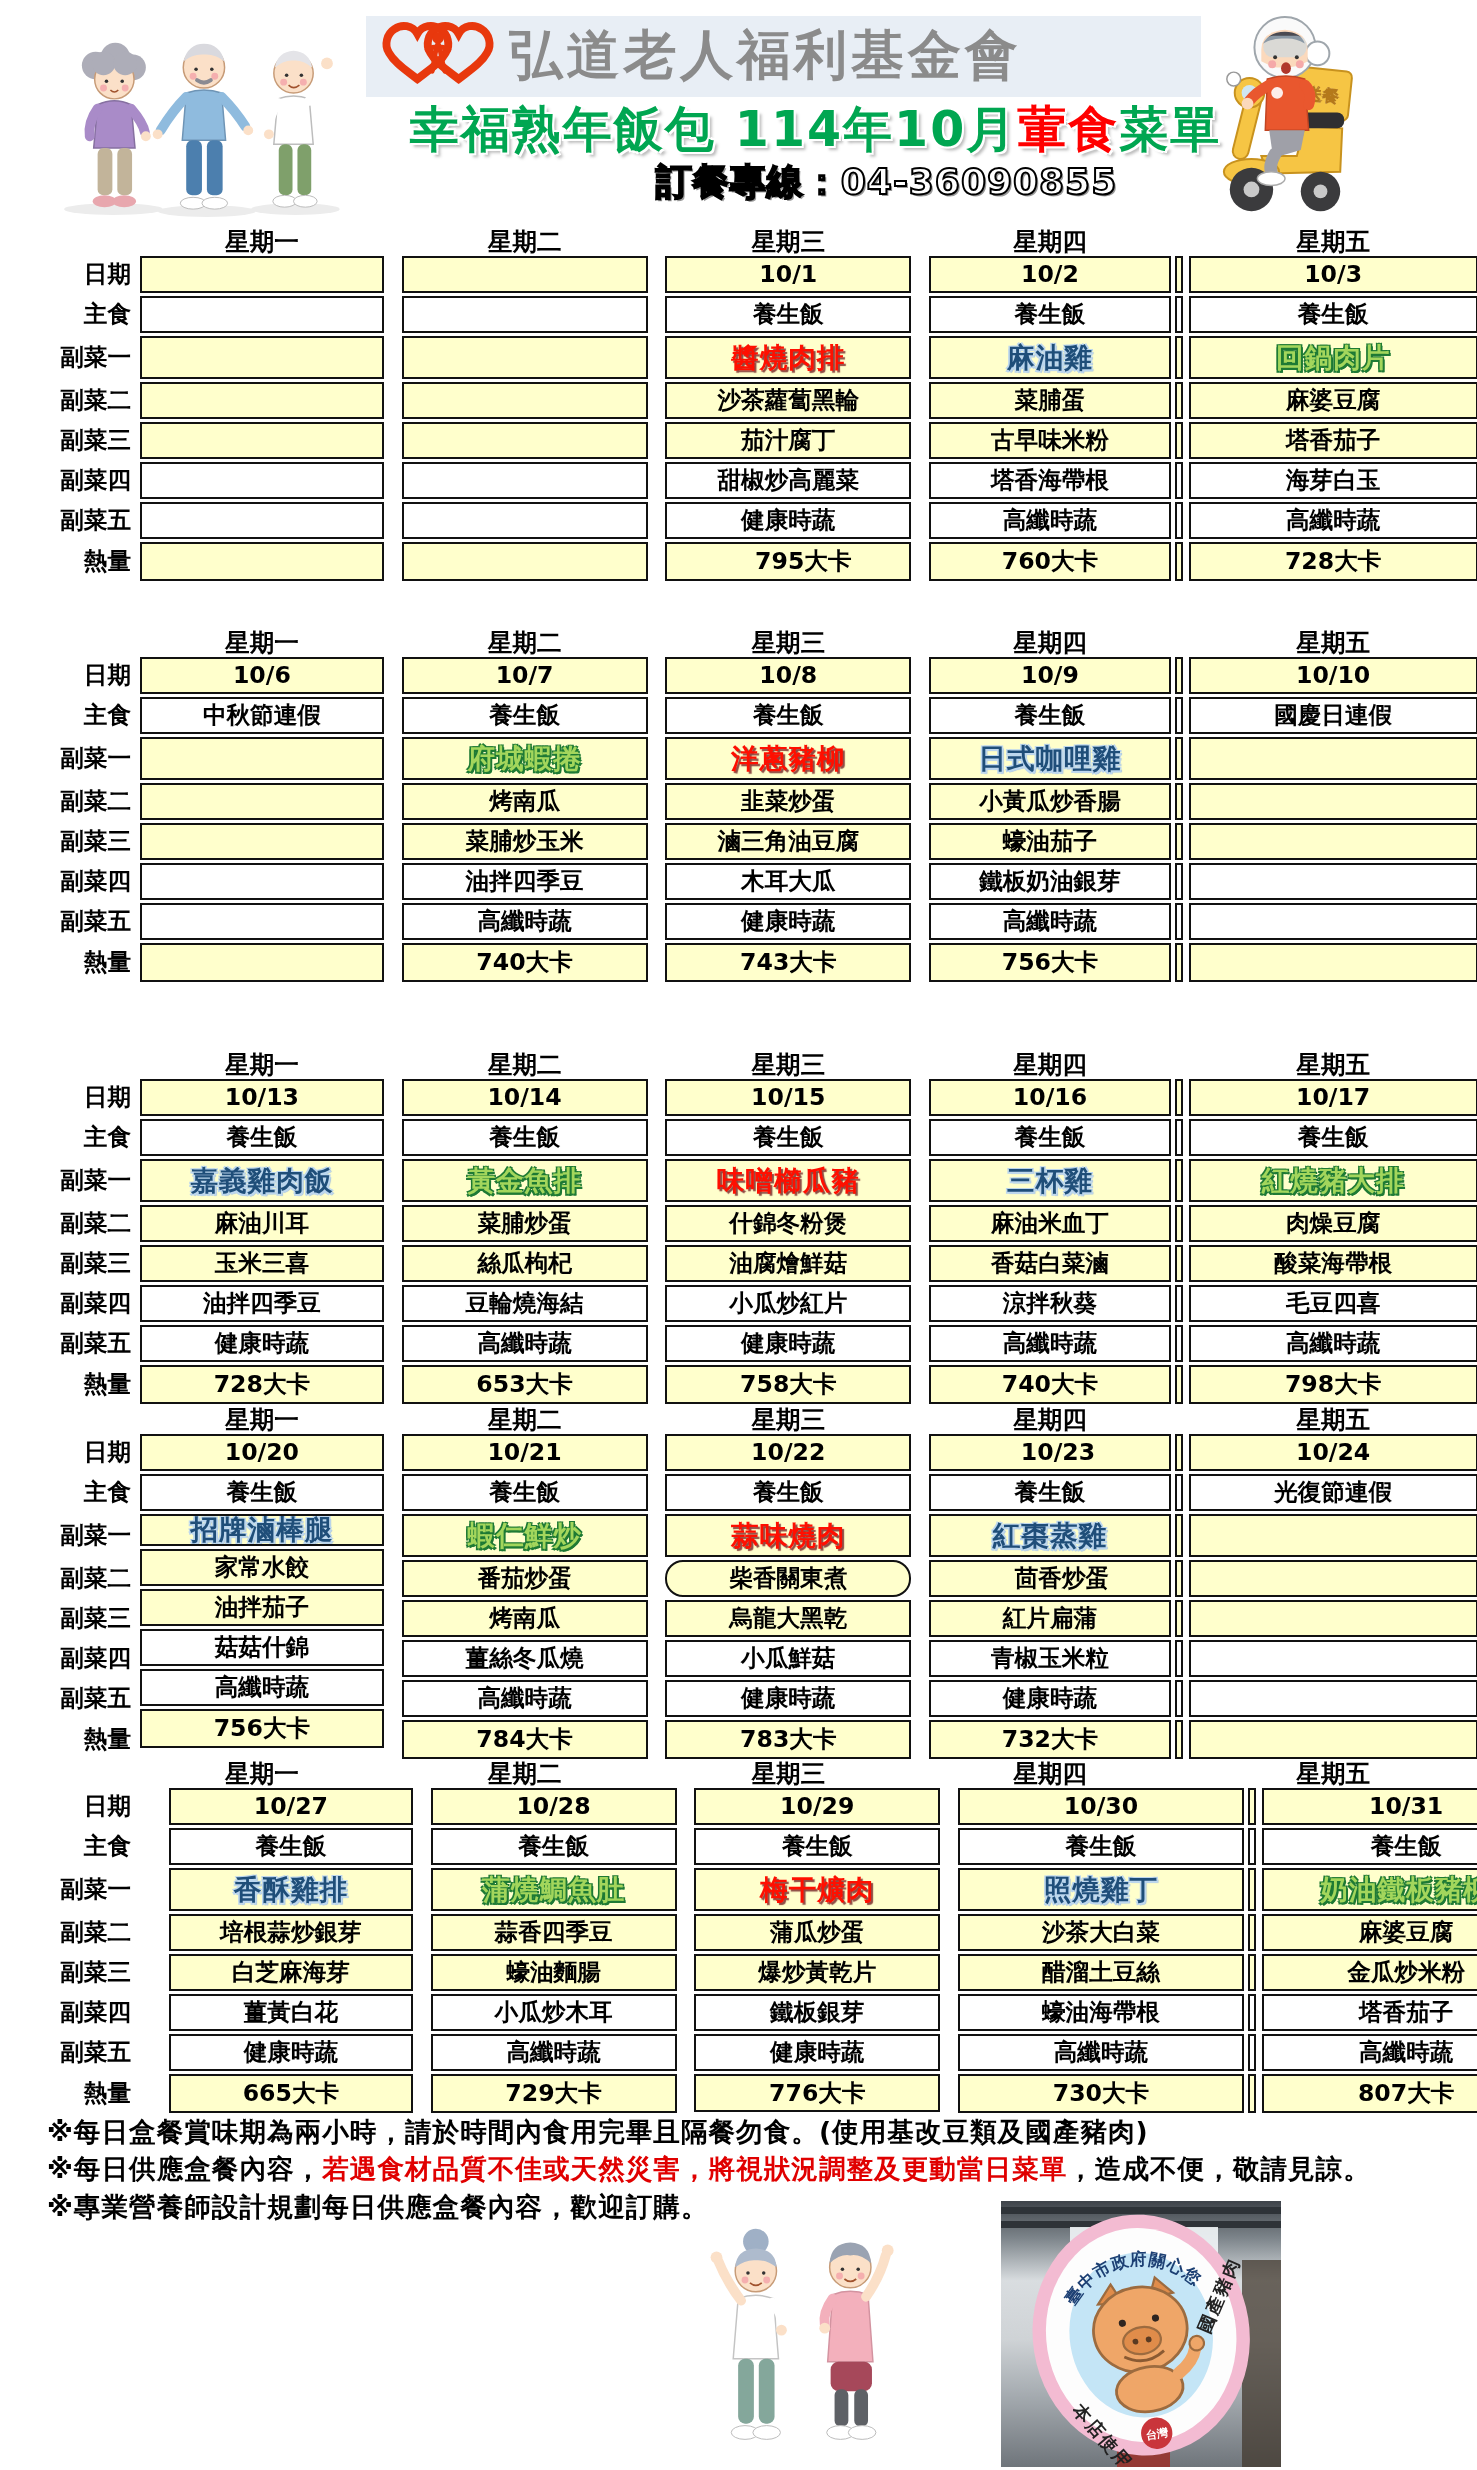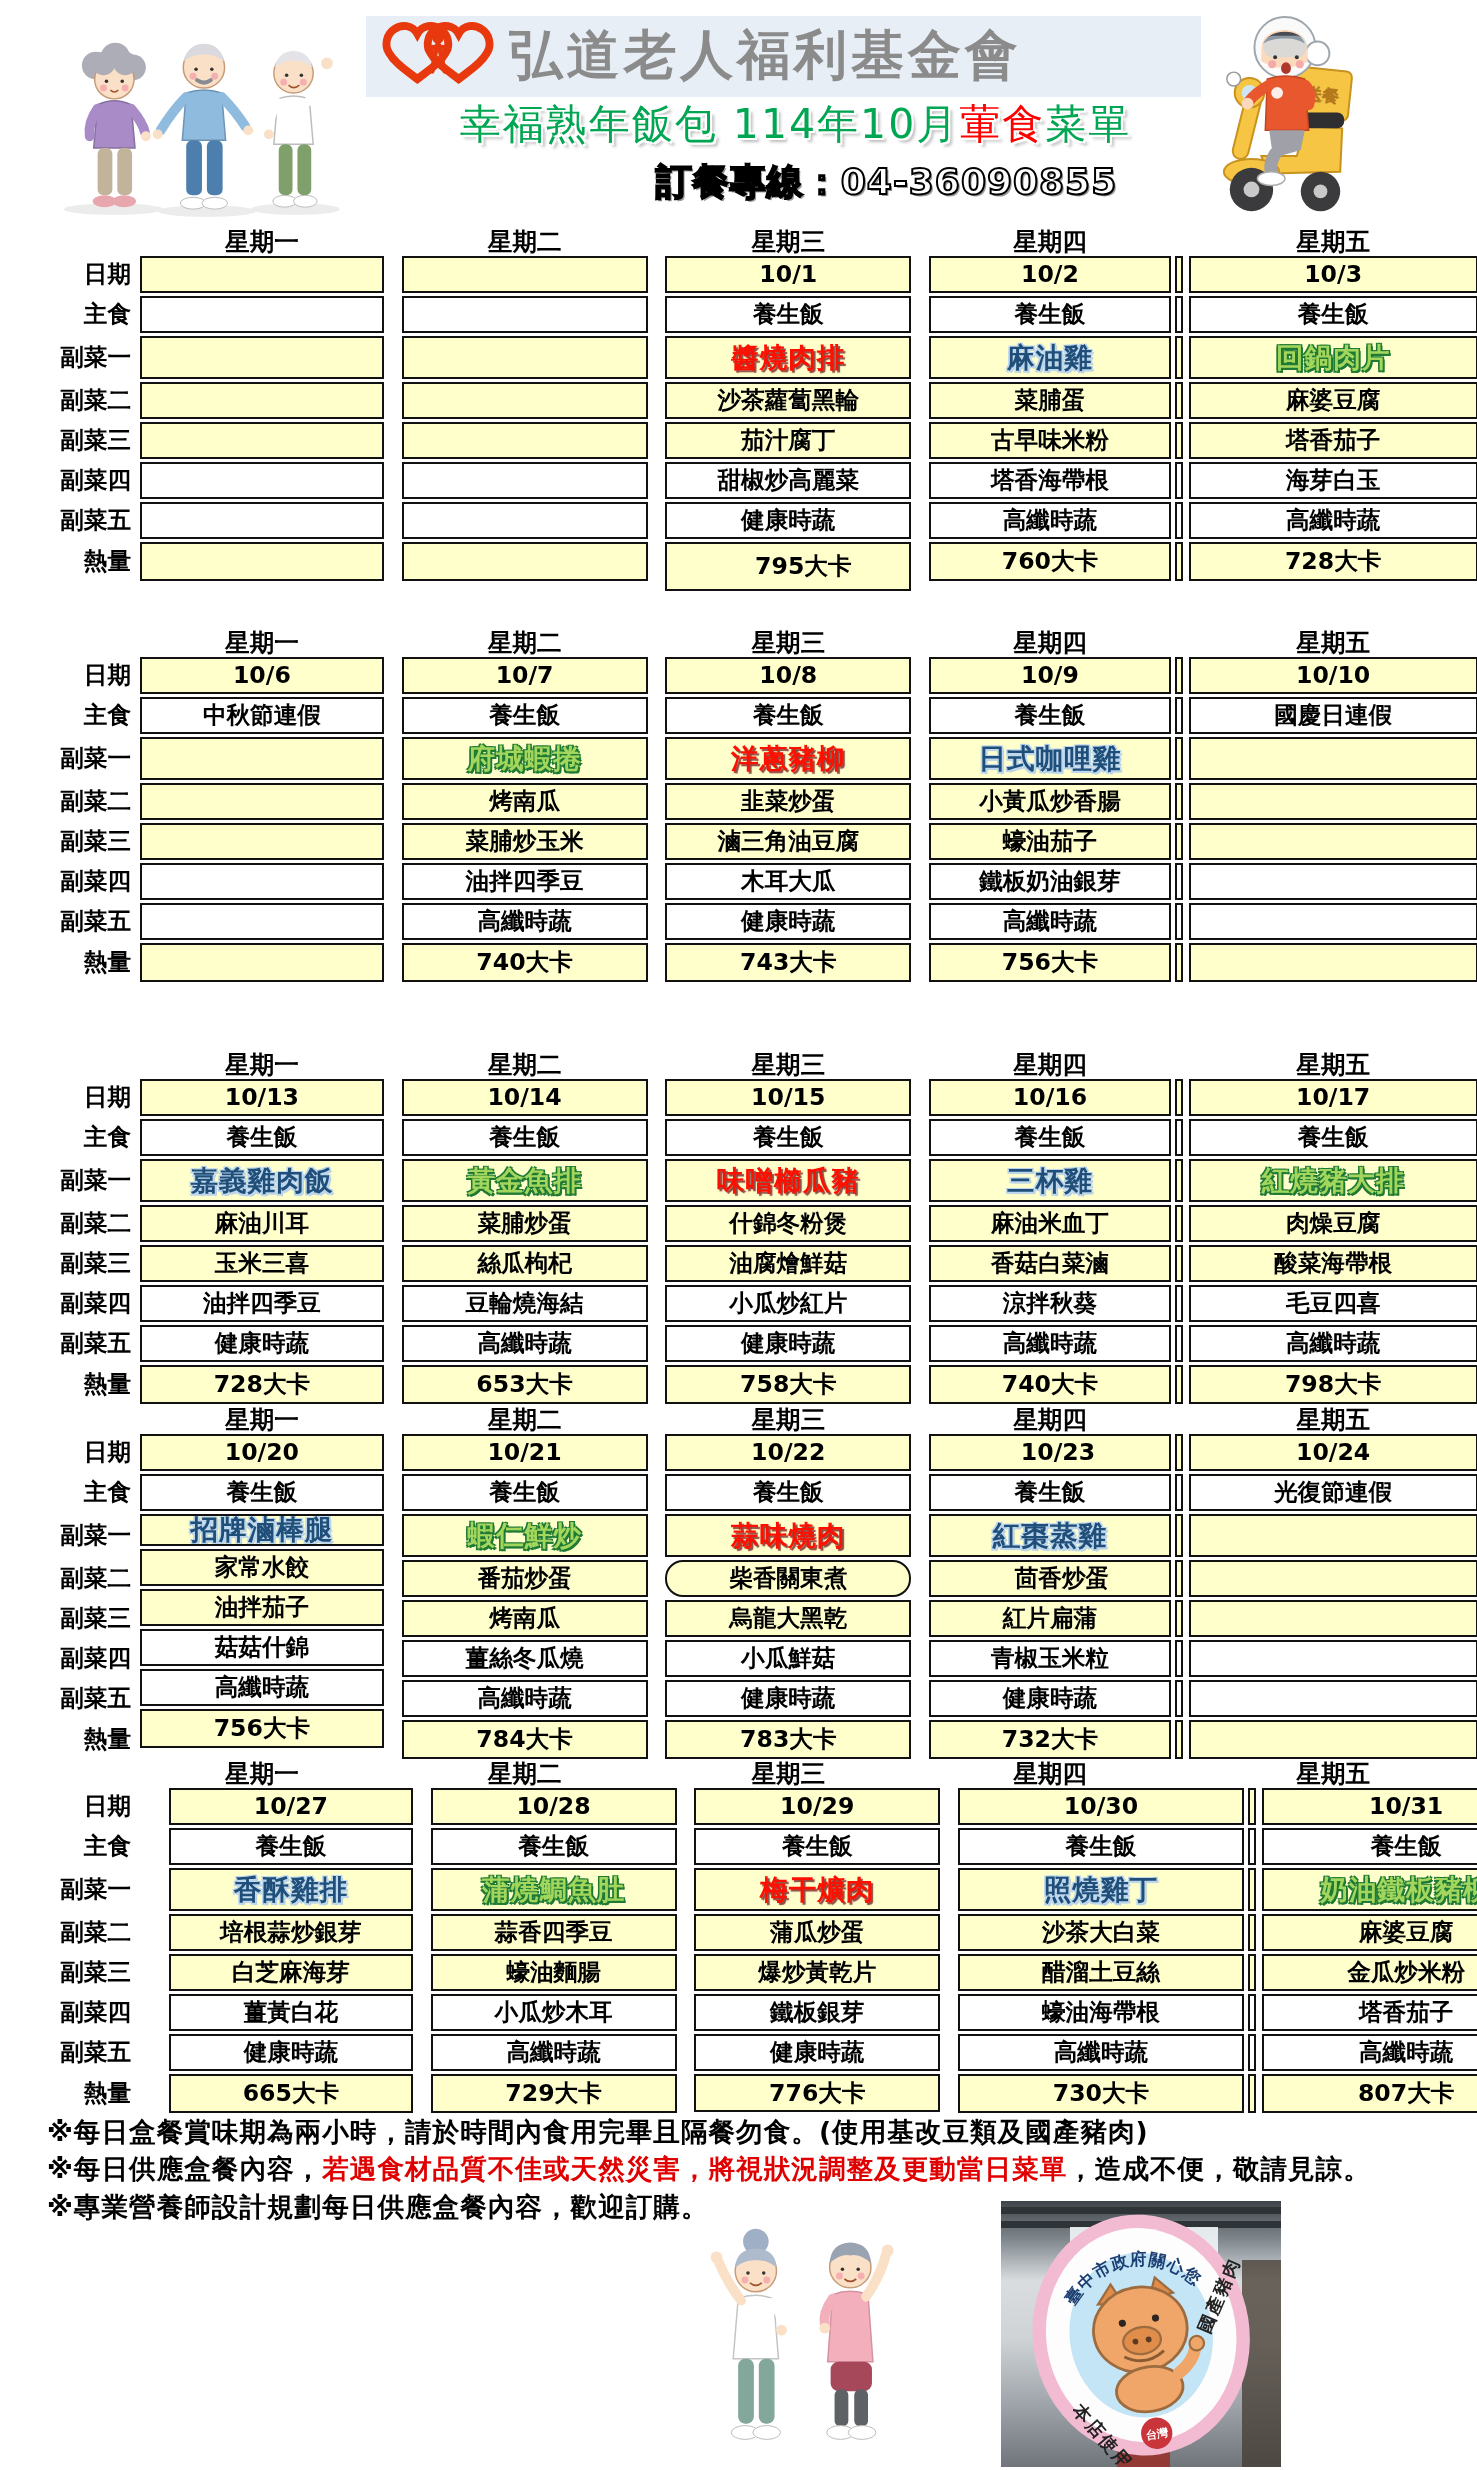--- a/index.html
+++ b/index.html
@@ -5,22 +5,22 @@
   * { margin:0; padding:0; box-sizing:border-box; }
   html,body { background:#ffffff; }
   body {
     width:1478px; height:2471px; position:relative; overflow:hidden;
     font-family:"DejaVu Sans","Liberation Sans",sans-serif;
   }
   
   .logo-band { position:absolute; left:366px; top:15.8px; width:835px; height:81px;
     background:#E8EEF5; display:flex; align-items:center; padding-left:13.8px; }
   .org-name { font-size:53px; font-weight:bold; color:#8B8B8B; letter-spacing:3.9px; margin-left:13.8px; white-space:nowrap; }
-  .page-title { position:absolute; left:372px; top:97px; width:847px; text-align:center;
-    font-size:41px; font-weight:normal; letter-spacing:2px; white-space:nowrap;
+  .page-title { position:absolute; left:392px; top:97px; width:847px; text-align:center;
+    font-size:49px; font-weight:bold; letter-spacing:2px; white-space:nowrap;
     text-shadow:-2px -2px 0 #fff,2px -2px 0 #fff,-2px 2px 0 #fff,2px 2px 0 #fff,3.9px 3.9px 3px rgba(60,60,60,.35); }
   .t-green { color:#00A651; }
   .t-red { color:#FF0000; }
   .phone-line { position:absolute; left:650px; top:158px; width:473px; text-align:center;
     font-size:36px; font-weight:bold; color:#ffffff; letter-spacing:1px;
     -webkit-text-stroke:2px #000; text-shadow:2px 2px 0 rgba(0,0,0,.4); white-space:nowrap; }
   .trio-wrap { position:absolute; left:54px; top:27.6px; }
   .rider-wrap { position:absolute; left:1210px; top:9.9px; }
   
   #weeks-container { position:absolute; left:0; top:0; width:1478px; height:2471px; }
@@ -239,21 +239,21 @@
         </div>
         <div class="spacer" style="width: 17.7px;"></div>
         <div class="day-col" style="width: 246px;">
           <div class="cell bg-y" style="height: 37px;">10/1</div>
           <div class="cell bg-w" style="height: 37px;">養生飯</div>
           <div class="cell bg-y side1 s-red" style="height: 43px;">醬燒肉排</div>
           <div class="cell bg-y" style="height: 37px;">沙茶蘿蔔黑輪</div>
           <div class="cell bg-y" style="height: 37px;">茄汁腐丁</div>
           <div class="cell bg-w" style="height: 37px;">甜椒炒高麗菜</div>
           <div class="cell bg-w" style="height: 37px;">健康時蔬</div>
-          <div class="cell bg-y" style="height: 49px; padding-left: 30px;">795大卡</div>
+          <div class="cell bg-y" style="height: 39px; padding-left: 30px;">795大卡</div>
         </div>
         <div class="spacer" style="width: 17.7px;"></div>
         <div class="day-col" style="width: 242px;">
           <div class="cell bg-y" style="height: 37px;">10/2</div>
           <div class="cell bg-w" style="height: 37px;">養生飯</div>
           <div class="cell bg-y side1 s-blue" style="height: 43px;">麻油雞</div>
           <div class="cell bg-y" style="height: 37px;">菜脯蛋</div>
           <div class="cell bg-y" style="height: 37px;">古早味米粉</div>
           <div class="cell bg-w" style="height: 37px;">塔香海帶根</div>
           <div class="cell bg-w" style="height: 37px;">高纖時蔬</div>

